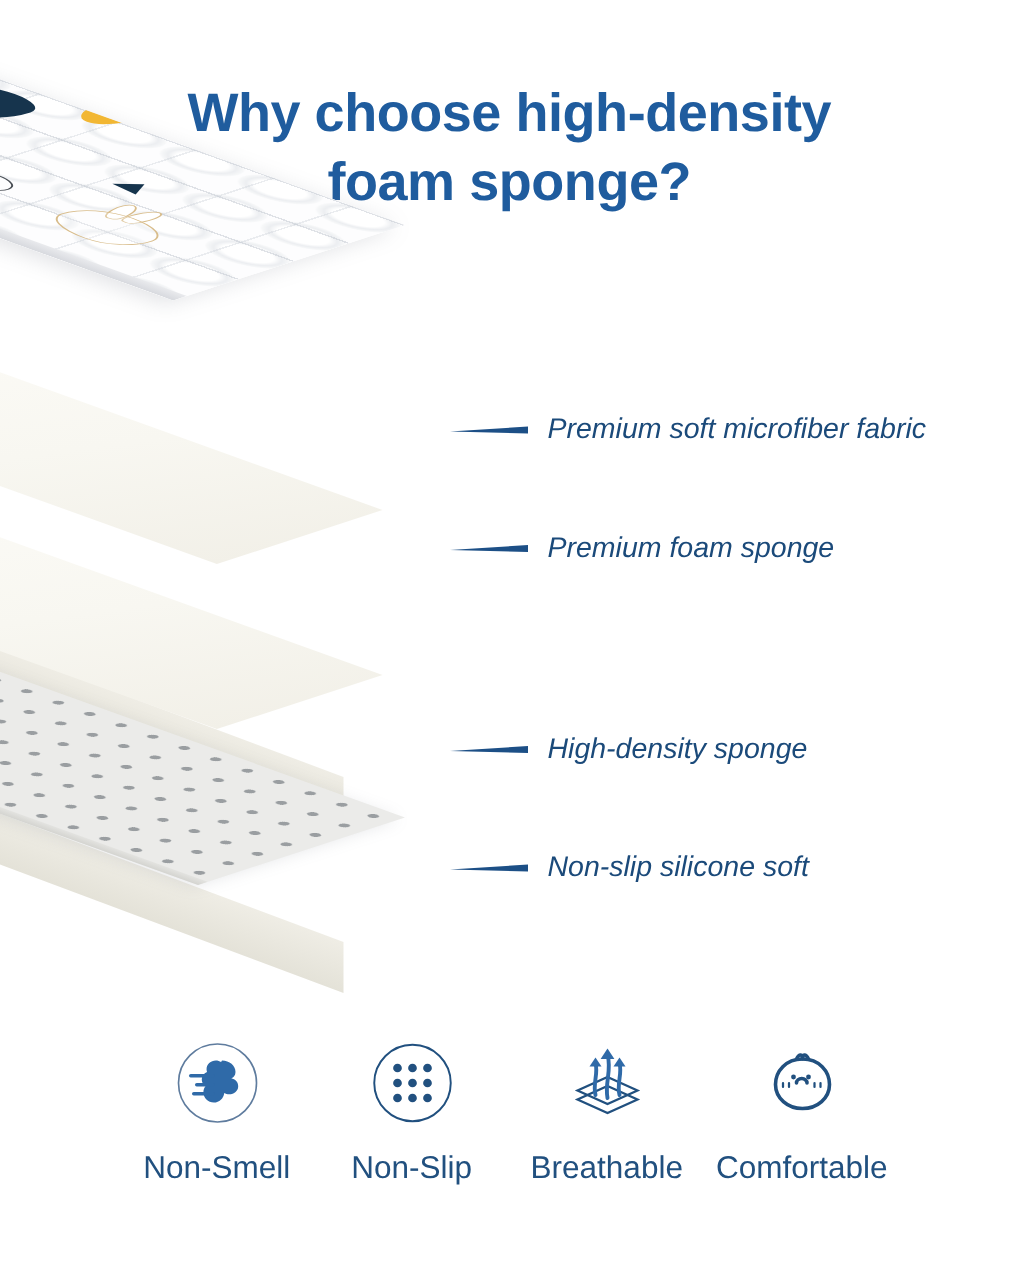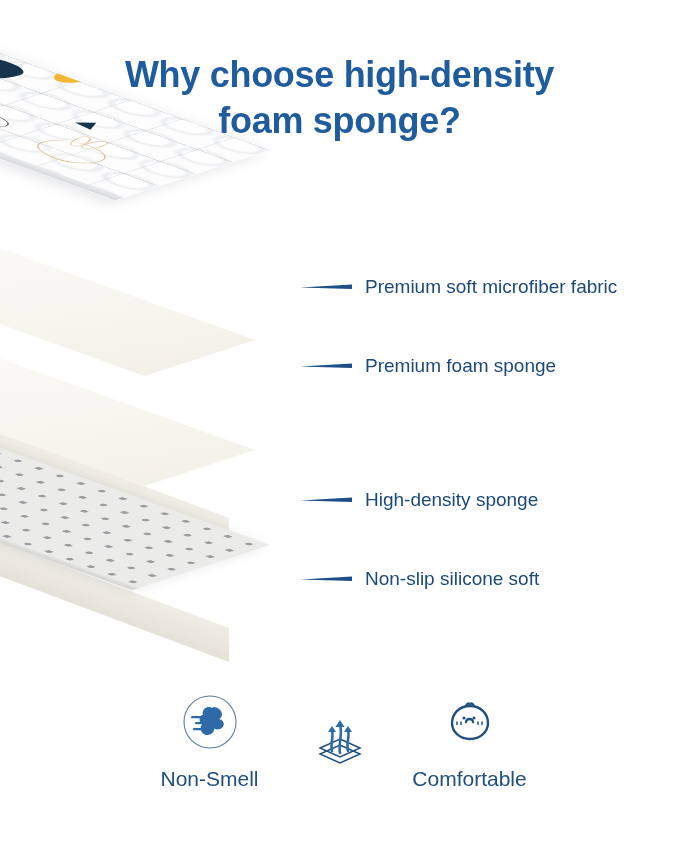--- a/index.html
+++ b/index.html
@@ -169,20 +169,21 @@
     width: 52px;
     height: 8px;
     flex: none;
   }
   .callout-label {
     margin-left: 13px;
     color: #1b4a7a;
     font-size: 19px;
     line-height: 24px;
     white-space: nowrap;
+    font-style: italic;
   }
 
   
   .features {
     position: absolute;
     left: 0;
     top: 694px;
     width: 679px;
     display: flex;
     justify-content: center;
@@ -322,40 +323,60 @@
         <circle cx="28" cy="28" r="26" fill="none" stroke="#5f7c9e" stroke-width="1.1"></circle>
         <path d="M31 13c5 0 9 3.4 9 7.6 0 2.2-1.2 3.6-2.8 4.3 2.6.5 4.6 2.6 4.6 5.2 0 3.1-2.7 5.4-6 5.4-1.3 0-2.4-.3-3.3-.9-.4 3.6-3.3 6.4-6.9 6.4-3.9 0-7-3-7-6.8 0-1.5.5-2.9 1.4-4-1.5-1-2.5-2.6-2.5-4.5 0-2.3 1.4-4.2 3.5-5.1-.2-.6-.3-1.2-.3-1.8 0-3.2 2.8-5.8 6.2-5.8 1.3 0 2.5.4 3.5 1z" fill="#2f6aa8"></path>
         <rect x="9" y="22" width="17" height="2.3" rx="1.15" fill="#2f6aa8"></rect>
         <rect x="13" y="28" width="13" height="2.3" rx="1.15" fill="#2f6aa8"></rect>
         <rect x="11" y="34" width="15" height="2.3" rx="1.15" fill="#2f6aa8"></rect>
       </svg>
     </div>
     <span class="feature-label">Non-Smell</span>
   </div>
 
+  <div class="feature">
+    <div class="feature-icon">
+      <svg viewBox="0 0 56 56" width="56" height="56">
+        <circle cx="28" cy="28" r="25.5" fill="none" stroke="#21507f" stroke-width="1.3"></circle>
+        <g fill="#21507f">
+          <circle cx="18" cy="18" r="2.9"></circle>
+          <circle cx="28" cy="18" r="2.9"></circle>
+          <circle cx="38" cy="18" r="2.9"></circle>
+          <circle cx="18" cy="28" r="2.9"></circle>
+          <circle cx="28" cy="28" r="2.9"></circle>
+          <circle cx="38" cy="28" r="2.9"></circle>
+          <circle cx="18" cy="38" r="2.9"></circle>
+          <circle cx="28" cy="38" r="2.9"></circle>
+          <circle cx="38" cy="38" r="2.9"></circle>
+        </g>
+      </svg>
+    </div>
+    <span class="feature-label">Non-Slip</span>
+  </div>
 
   <div class="feature">
     <div class="feature-icon">
       <svg viewBox="0 0 56 56" width="56" height="56">
         <g fill="none" stroke="#21507f" stroke-width="1.5">
           <path d="M28 30 L48 39 L28 48 L8 39 Z"></path>
           <path d="M28 24 L48 33 L28 42 L8 33 Z"></path>
         </g>
         <g fill="none" stroke="#2f6aa8" stroke-width="2.6" stroke-linecap="round">
           <path d="M20 36 C18 28 22 22 20 15"></path>
           <path d="M28 38 C26 28 31 20 28 9"></path>
           <path d="M36 36 C34 28 38 22 36 15"></path>
         </g>
         <g fill="#2f6aa8">
           <path d="M20 11 l4 6 l-8 0 z"></path>
           <path d="M28 5 l4.6 7 l-9.2 0 z"></path>
           <path d="M36 11 l4 6 l-8 0 z"></path>
         </g>
       </svg>
     </div>
+    <span class="feature-label">Breathable</span>
   </div>
 
   <div class="feature">
     <div class="feature-icon">
       <svg viewBox="0 0 56 56" width="56" height="56">
         <g fill="none" stroke="#21507f" stroke-width="2.4" stroke-linecap="round" stroke-linejoin="round">
           <path d="M24 12 C26 8 28 9 28 12 C28 9 30 8 32 12"></path>
           <path d="M28 12 C39 12 46 20 46 29 C46 38 38 45 28 45 C18 45 10 38 10 29 C10 20 17 12 28 12 Z"></path>
           <path d="M24 28 a3.5 3 0 0 1 7 0"></path>
         </g>

